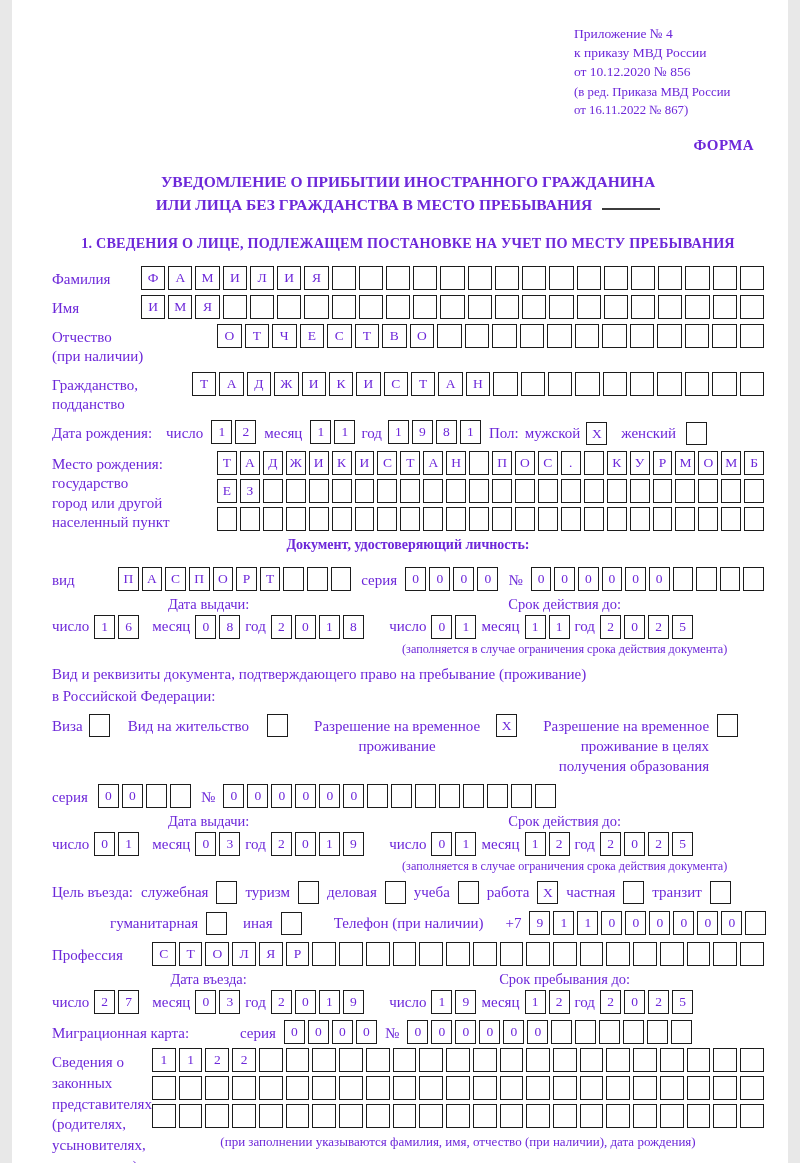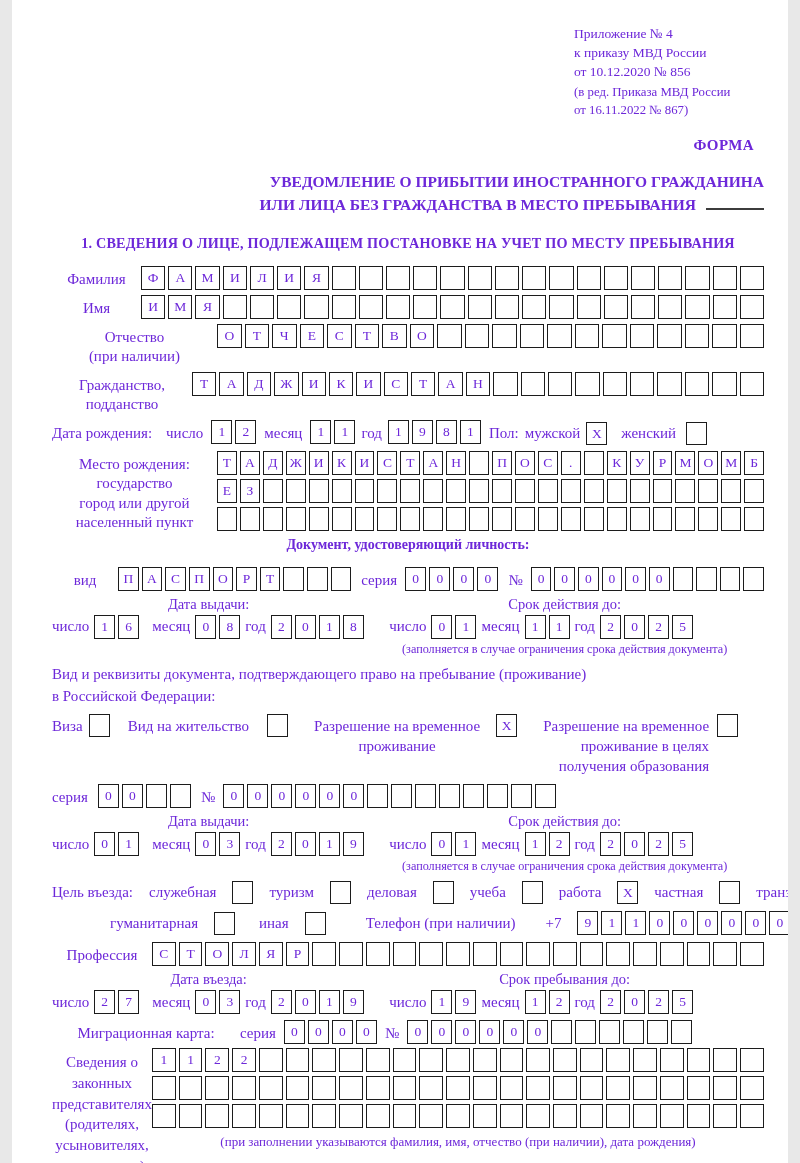--- a/index.html
+++ b/index.html
@@ -6,26 +6,26 @@
   .page{
     width:776px;height:1163px;box-sizing:border-box;
     padding:24px 24px 8px 40px;margin:0 auto;background:#ffffff;color:#6d28d9;
     font-family:"Liberation Serif","DejaVu Serif",serif;font-size:15px;
     overflow:hidden;position:relative;
   }
   
   .appendix{margin-left:522px;font-size:13.5px;line-height:1.42;}
   .appendix .rev{font-size:12.8px;margin-top:3px;line-height:1.38;}
   .form-word{font-weight:bold;text-align:right;margin:15px 10px 0 0;font-size:15px;letter-spacing:.4px;}
-  .title{margin-top:14px;text-align:right;font-weight:bold;font-size:15.5px;line-height:1.5;}
+  .title{margin-top:14px;text-align:center;font-weight:bold;font-size:15.5px;line-height:1.5;}
   .uline{display:inline-block;width:58px;border-bottom:2.2px solid #3c3c3c;margin-left:10px;}
   .sec-head{margin-top:18px;font-weight:bold;font-size:14.2px;text-align:center;letter-spacing:.2px;white-space:nowrap;}
   
   .frow{display:flex;align-items:flex-start;margin-top:5px;}
-  .lbl{flex:none;padding-top:4px;line-height:1.3;text-align:center;}
+  .lbl{flex:none;padding-top:4px;line-height:1.3;}
   .lbl .sub{display:block;}
   .grow{flex:1;min-width:0;}
   .cellrun{display:flex;gap:3px;min-width:0;}
   .cellrun + .cellrun{margin-top:4px;}
   .cell{flex:1 1 0;min-width:0;height:22px;border:1.6px solid #1c1c1c;display:flex;align-items:center;justify-content:center;font-size:13.5px;background:#fff;}
   .fixed .cell{flex:0 0 auto;width:19px;}
   .checkbox{flex:none;display:inline-block;width:19px;height:21px;border:1.6px solid #1c1c1c;text-align:center;line-height:21px;font-size:13.5px;background:#fff;}
   
   .lw-name{width:89px;}
   .lw-pat{width:165px;}
@@ -47,21 +47,21 @@
   .dcolr .dline{margin-left:6%;}
   .dnote{font-size:12.2px;text-align:center;margin-top:3px;white-space:nowrap;}
   .intro{margin-top:6px;line-height:1.5;}
   
   .optrow{display:flex;align-items:flex-start;margin-top:6px;}
   .optlbl{line-height:1.35;padding-top:2px;}
   .optc{text-align:center;}
   .w182{width:182px;}
   .w178{width:178px;text-align:right;}
   
-  .purprow{display:flex;align-items:center;margin-top:7px;gap:16px;flex-wrap:nowrap;}
+  .purprow{display:flex;align-items:center;margin-top:7px;gap:8px;flex-wrap:nowrap;}
   .purprow .plbl{white-space:nowrap;}
   .indent{margin-left:58px;}
   .rep-note{font-size:13px;margin-top:6px;text-align:center;white-space:nowrap;}
   .mt8{margin-top:8px;}
 </style>
 </head>
 <body>
 
 <div class="page">
 

